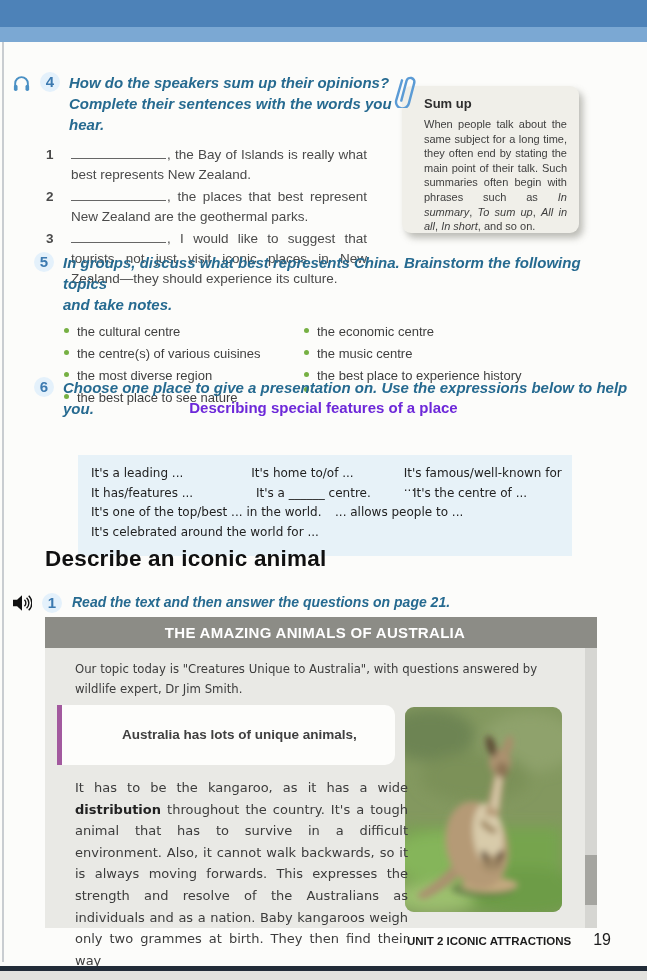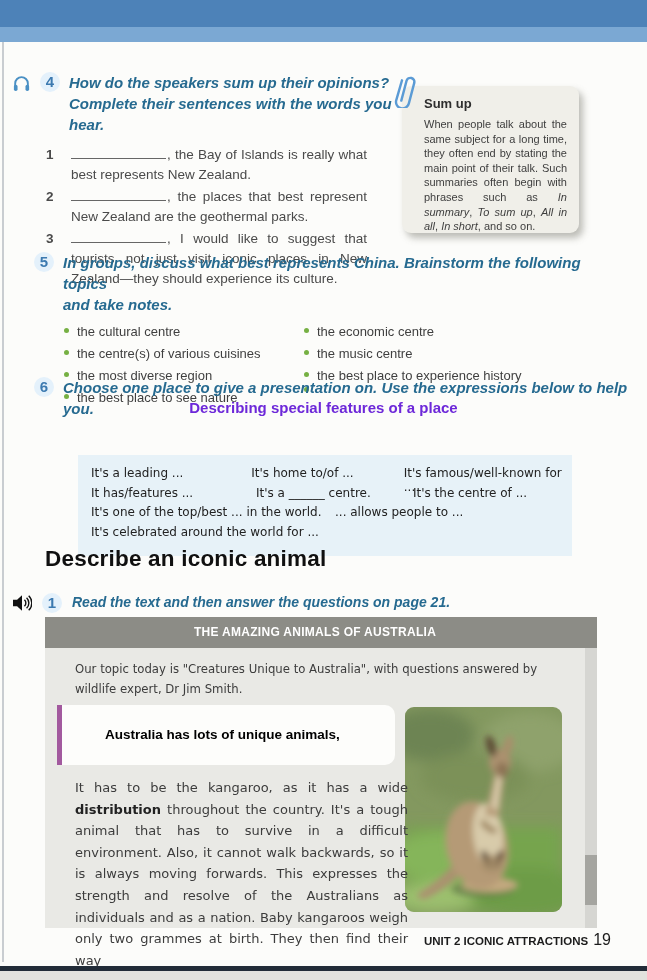--- a/index.html
+++ b/index.html
@@ -72,34 +72,34 @@
   .ex1 { position:absolute; left:12px; top:592px; display:flex; gap:10px; align-items:center; }
   .spk-icon { width:20px; height:18px; }
   .ex1 .ex-title { font-size:14px; }
 
   
   .article { position:absolute; left:45px; top:617px; width:540px; height:311px; background:#e9e9e5; }
   .article-shadow { position:absolute; left:585px; top:617px; width:12px; height:311px; background:#d6d6d2; }
   .article-shadow .dark1 { position:absolute; left:0; top:0; width:100%; height:31px; background:#8c8c86; }
   .article-shadow .dark2 { position:absolute; left:0; top:238px; width:100%; height:50px; background:#a5a5a0; }
   .article-header { width:540px; height:31px; background:#8c8c86; color:#ffffff; font-weight:bold;
-    font-size:12px; text-align:center; line-height:31px; letter-spacing:0.3px; }
+    font-size:15px; text-align:center; line-height:31px; letter-spacing:0.3px; }
   .article-intro { position:absolute; left:30px; top:42px; width:482px; font-size:13px; line-height:20px;
     color:#3c3c3c; font-family:"DejaVu Sans", sans-serif; font-stretch:condensed; }
   .qbox { position:absolute; left:12px; top:88px; width:338px; height:60px; background:#fdfdfb;
     border-radius:2px 10px 10px 2px; display:flex; align-items:center; }
   .qbox-bar { position:absolute; left:0; top:0; width:5px; height:60px; background:#a2599e; }
-  .qbox-text { padding-left:48px; font-weight:bold; font-size:13.5px; line-height:18px; color:#000000; }
+  .qbox-text { padding-left:65px; font-weight:bold; font-size:13.5px; line-height:18px; color:#404040; }
   .kimg { position:absolute; left:360px; top:90px; width:157px; height:205px; border-radius:9px; overflow:hidden; }
   .article-para { position:absolute; left:30px; top:160px; width:333px; font-size:13px; line-height:21.6px;
     text-align:justify; color:#3c3c3c; font-family:"DejaVu Sans", sans-serif; }
   .article-para b { font-weight:bold; color:#222; }
 
   
-  .footer { position:absolute; right:36px; top:931px; display:flex; gap:5px; align-items:baseline;
+  .footer { position:absolute; right:36px; top:931px; display:flex; gap:22px; align-items:baseline;
     font-size:11.5px; font-weight:bold; color:#1c1c1c; }
   .footer .pnum { font-weight:normal; font-size:16px; }
   .bottom-line { position:absolute; left:0; top:966px; width:647px; height:5px; background:#222c38; }
   .bottom-below { position:absolute; left:0; top:971px; width:647px; height:9px; background:#e2e2de; }
 </style>
 </head>
 <body>
 
 <div class="page">
 

